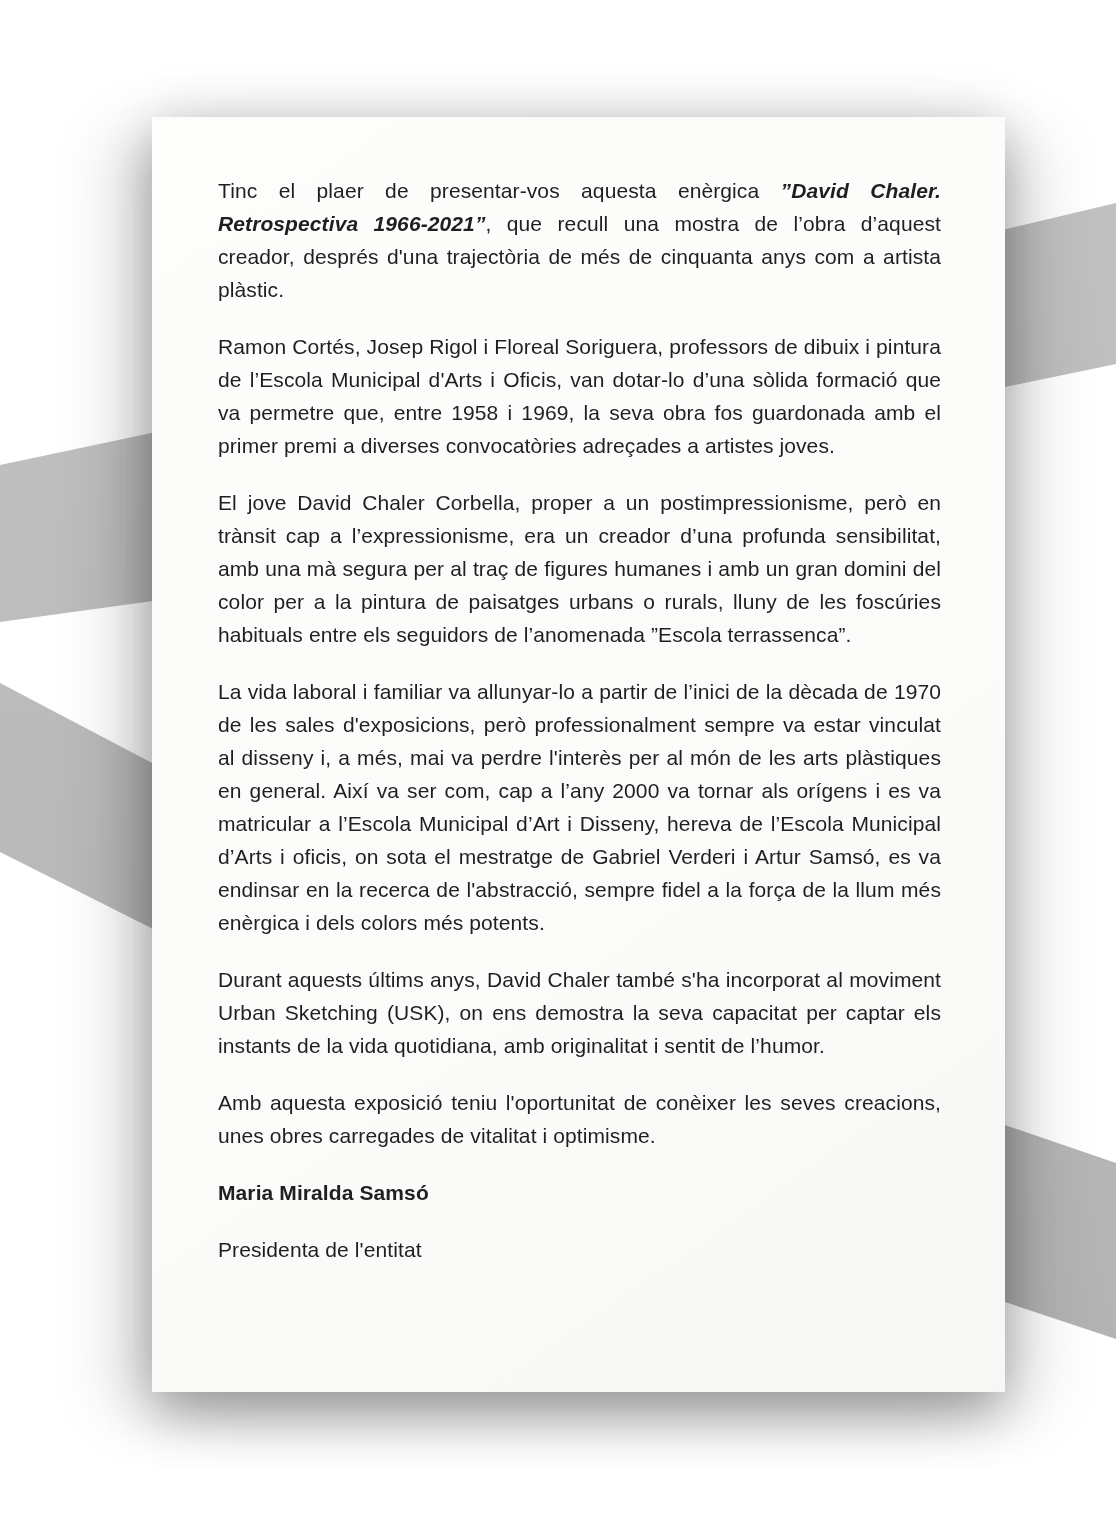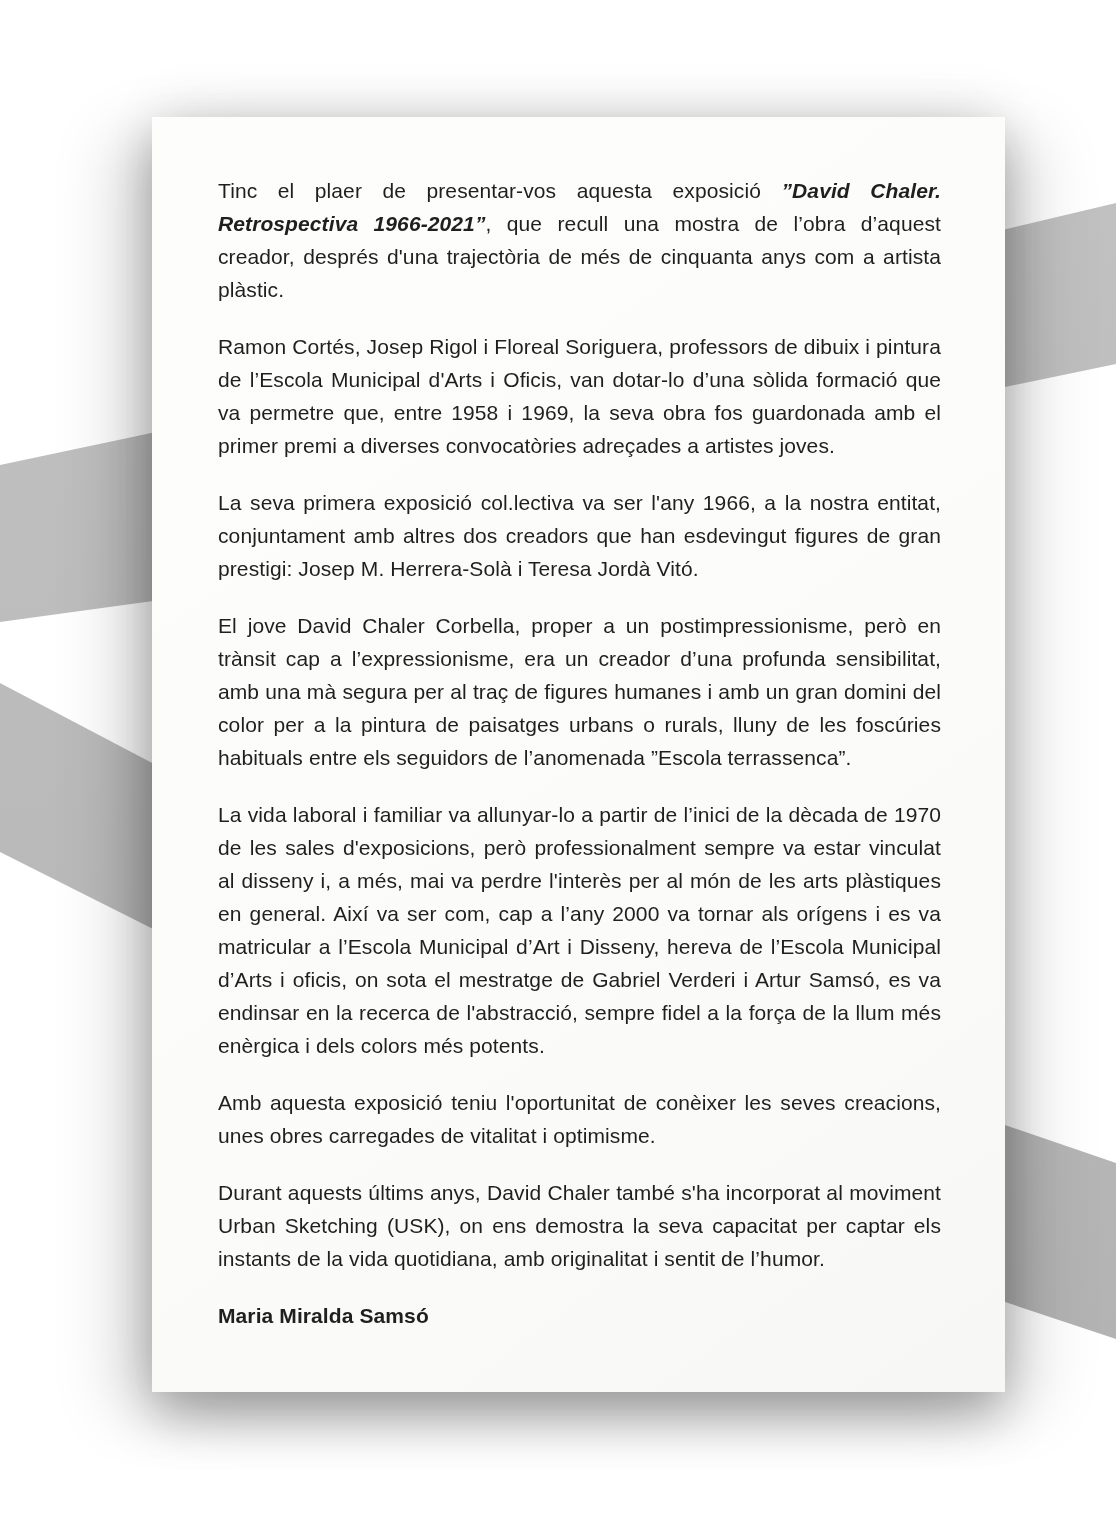--- a/index.html
+++ b/index.html
@@ -88,31 +88,31 @@
 
 <div class="stage">
 
   <div class="bg-shape shape-left-top"></div>
   <div class="bg-shape shape-left-bottom"></div>
   <div class="bg-shape shape-right-top"></div>
   <div class="bg-shape shape-right-bottom"></div>
 
   <div class="paper">
 
-    <p><span>Tinc el plaer de presentar-vos aquesta exposició </span><span class="emphasis">”David Chaler. Retrospectiva 1966-2021”</span><span>, que recull una mostra de l’obra d’aquest creador, després d'una trajectòria de més de cinquanta anys com a artista plàstic.</span></p>
+    <p><span>Tinc el plaer de presentar-vos aquesta enèrgica </span><span class="emphasis">”David Chaler. Retrospectiva 1966-2021”</span><span>, que recull una mostra de l’obra d’aquest creador, després d'una trajectòria de més de cinquanta anys com a artista plàstic.</span></p>
 
     <p>Ramon Cortés, Josep Rigol i Floreal Soriguera, professors de dibuix i pintura de l’Escola Municipal d'Arts i Oficis, van dotar-lo d’una sòlida formació que va permetre que, entre 1958 i 1969, la seva obra fos guardonada amb el primer premi a diverses convocatòries adreçades a artistes joves.</p>
 
-    <p>La seva primera exposició col.lectiva va ser l'any 1966, a la nostra entitat, conjuntament amb altres dos creadors que han esdevingut figures de gran prestigi: Josep M. Herrera-Solà i Teresa Jordà Vitó.</p>
 
     <p>El jove David Chaler Corbella, proper a un postimpressionisme, però en trànsit cap a l’expressionisme, era un creador d’una profunda sensibilitat, amb una mà segura per al traç de figures humanes i amb un gran domini del color per a la pintura de paisatges urbans o rurals, lluny de les foscúries habituals entre els seguidors de l’anomenada ”Escola terrassenca”.</p>
 
     <p>La vida laboral i familiar va allunyar-lo a partir de l’inici de la dècada de 1970 de les sales d'exposicions, però professionalment sempre va estar vinculat al disseny i, a més, mai va perdre l'interès per al món de les arts plàstiques en general. Així va ser com, cap a l’any 2000 va tornar als orígens i es va matricular a l’Escola Municipal d’Art i Disseny, hereva de l’Escola Municipal d’Arts i oficis, on sota el mestratge de Gabriel Verderi i Artur Samsó, es va endinsar en la recerca de l'abstracció, sempre fidel a la força de la llum més enèrgica i dels colors més potents.</p>
 
+    <p>Durant aquests últims anys, David Chaler també s'ha incorporat al moviment Urban Sketching (USK), on ens demostra la seva capacitat per captar els instants de la vida quotidiana, amb originalitat i sentit de l’humor.</p>
+
     <p>Amb aquesta exposició teniu l'oportunitat de conèixer les seves creacions, unes obres carregades de vitalitat i optimisme.</p>
-
-    <p>Durant aquests últims anys, David Chaler també s'ha incorporat al moviment Urban Sketching (USK), on ens demostra la seva capacitat per captar els instants de la vida quotidiana, amb originalitat i sentit de l’humor.</p>
 
     <p class="sig-name">Maria Miralda Samsó</p>
 
+    <p class="sig-title">Presidenta de l'entitat</p>
 
   </div>
 </div>
 
 </body></html>

